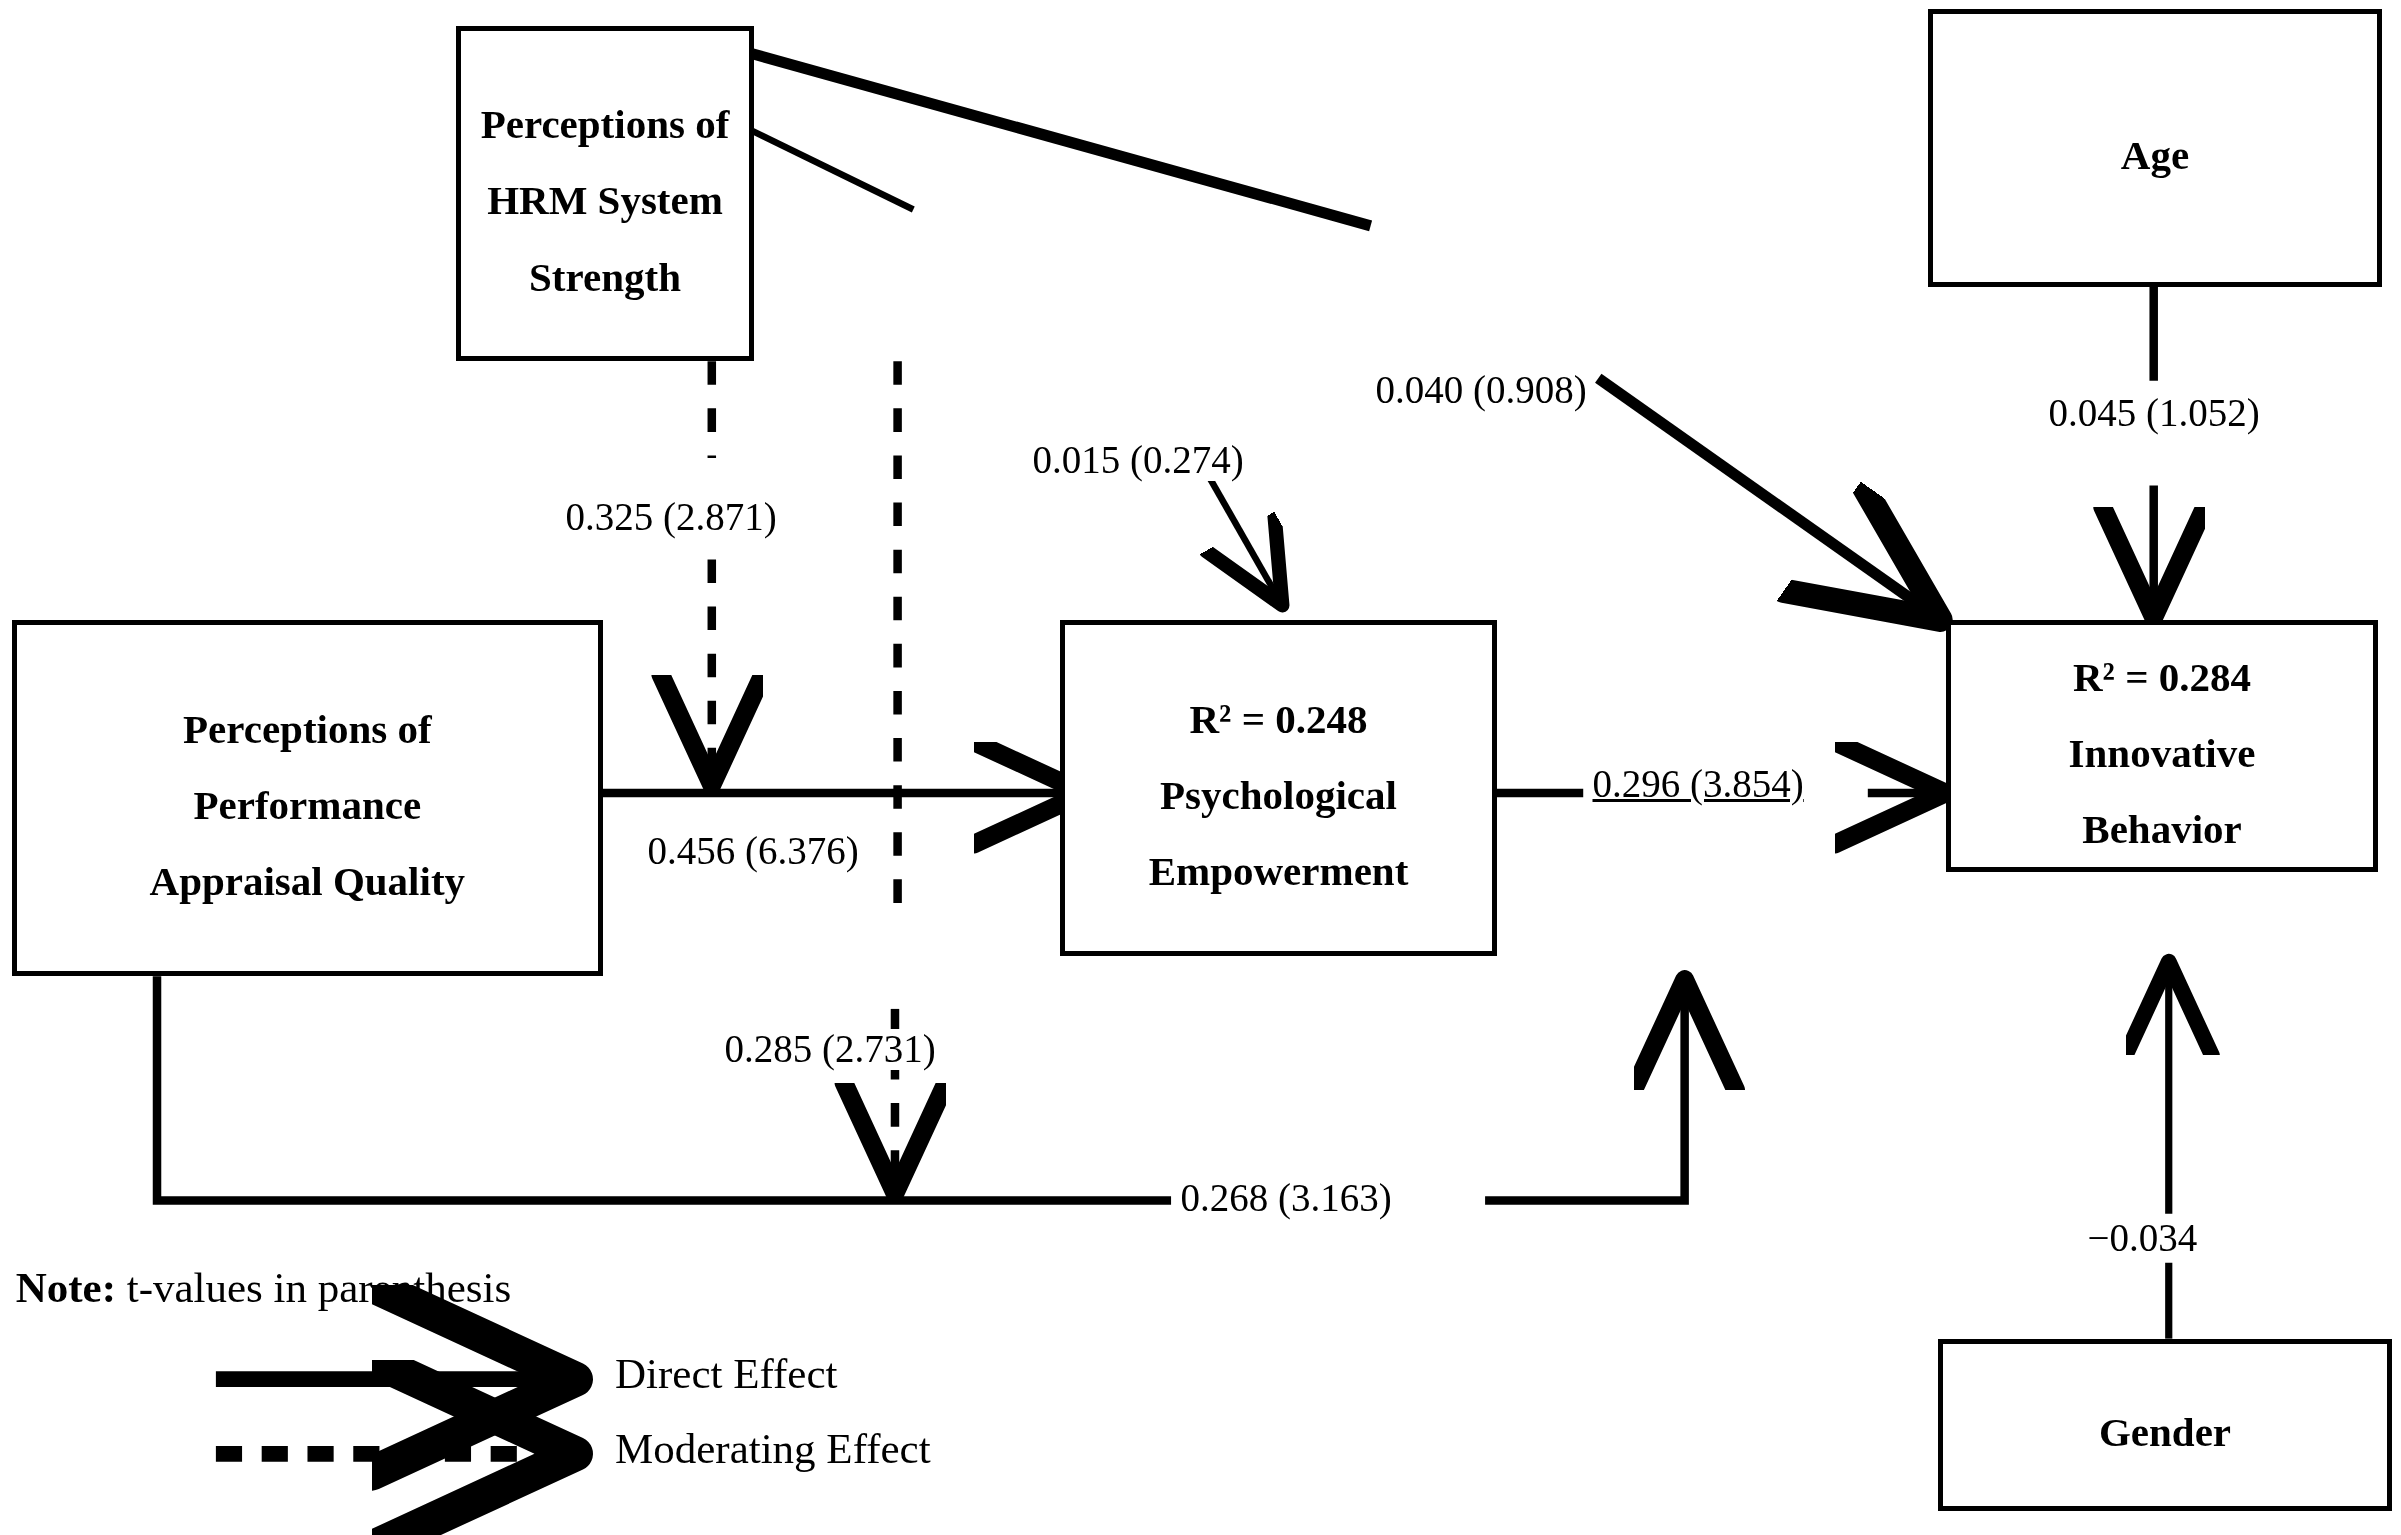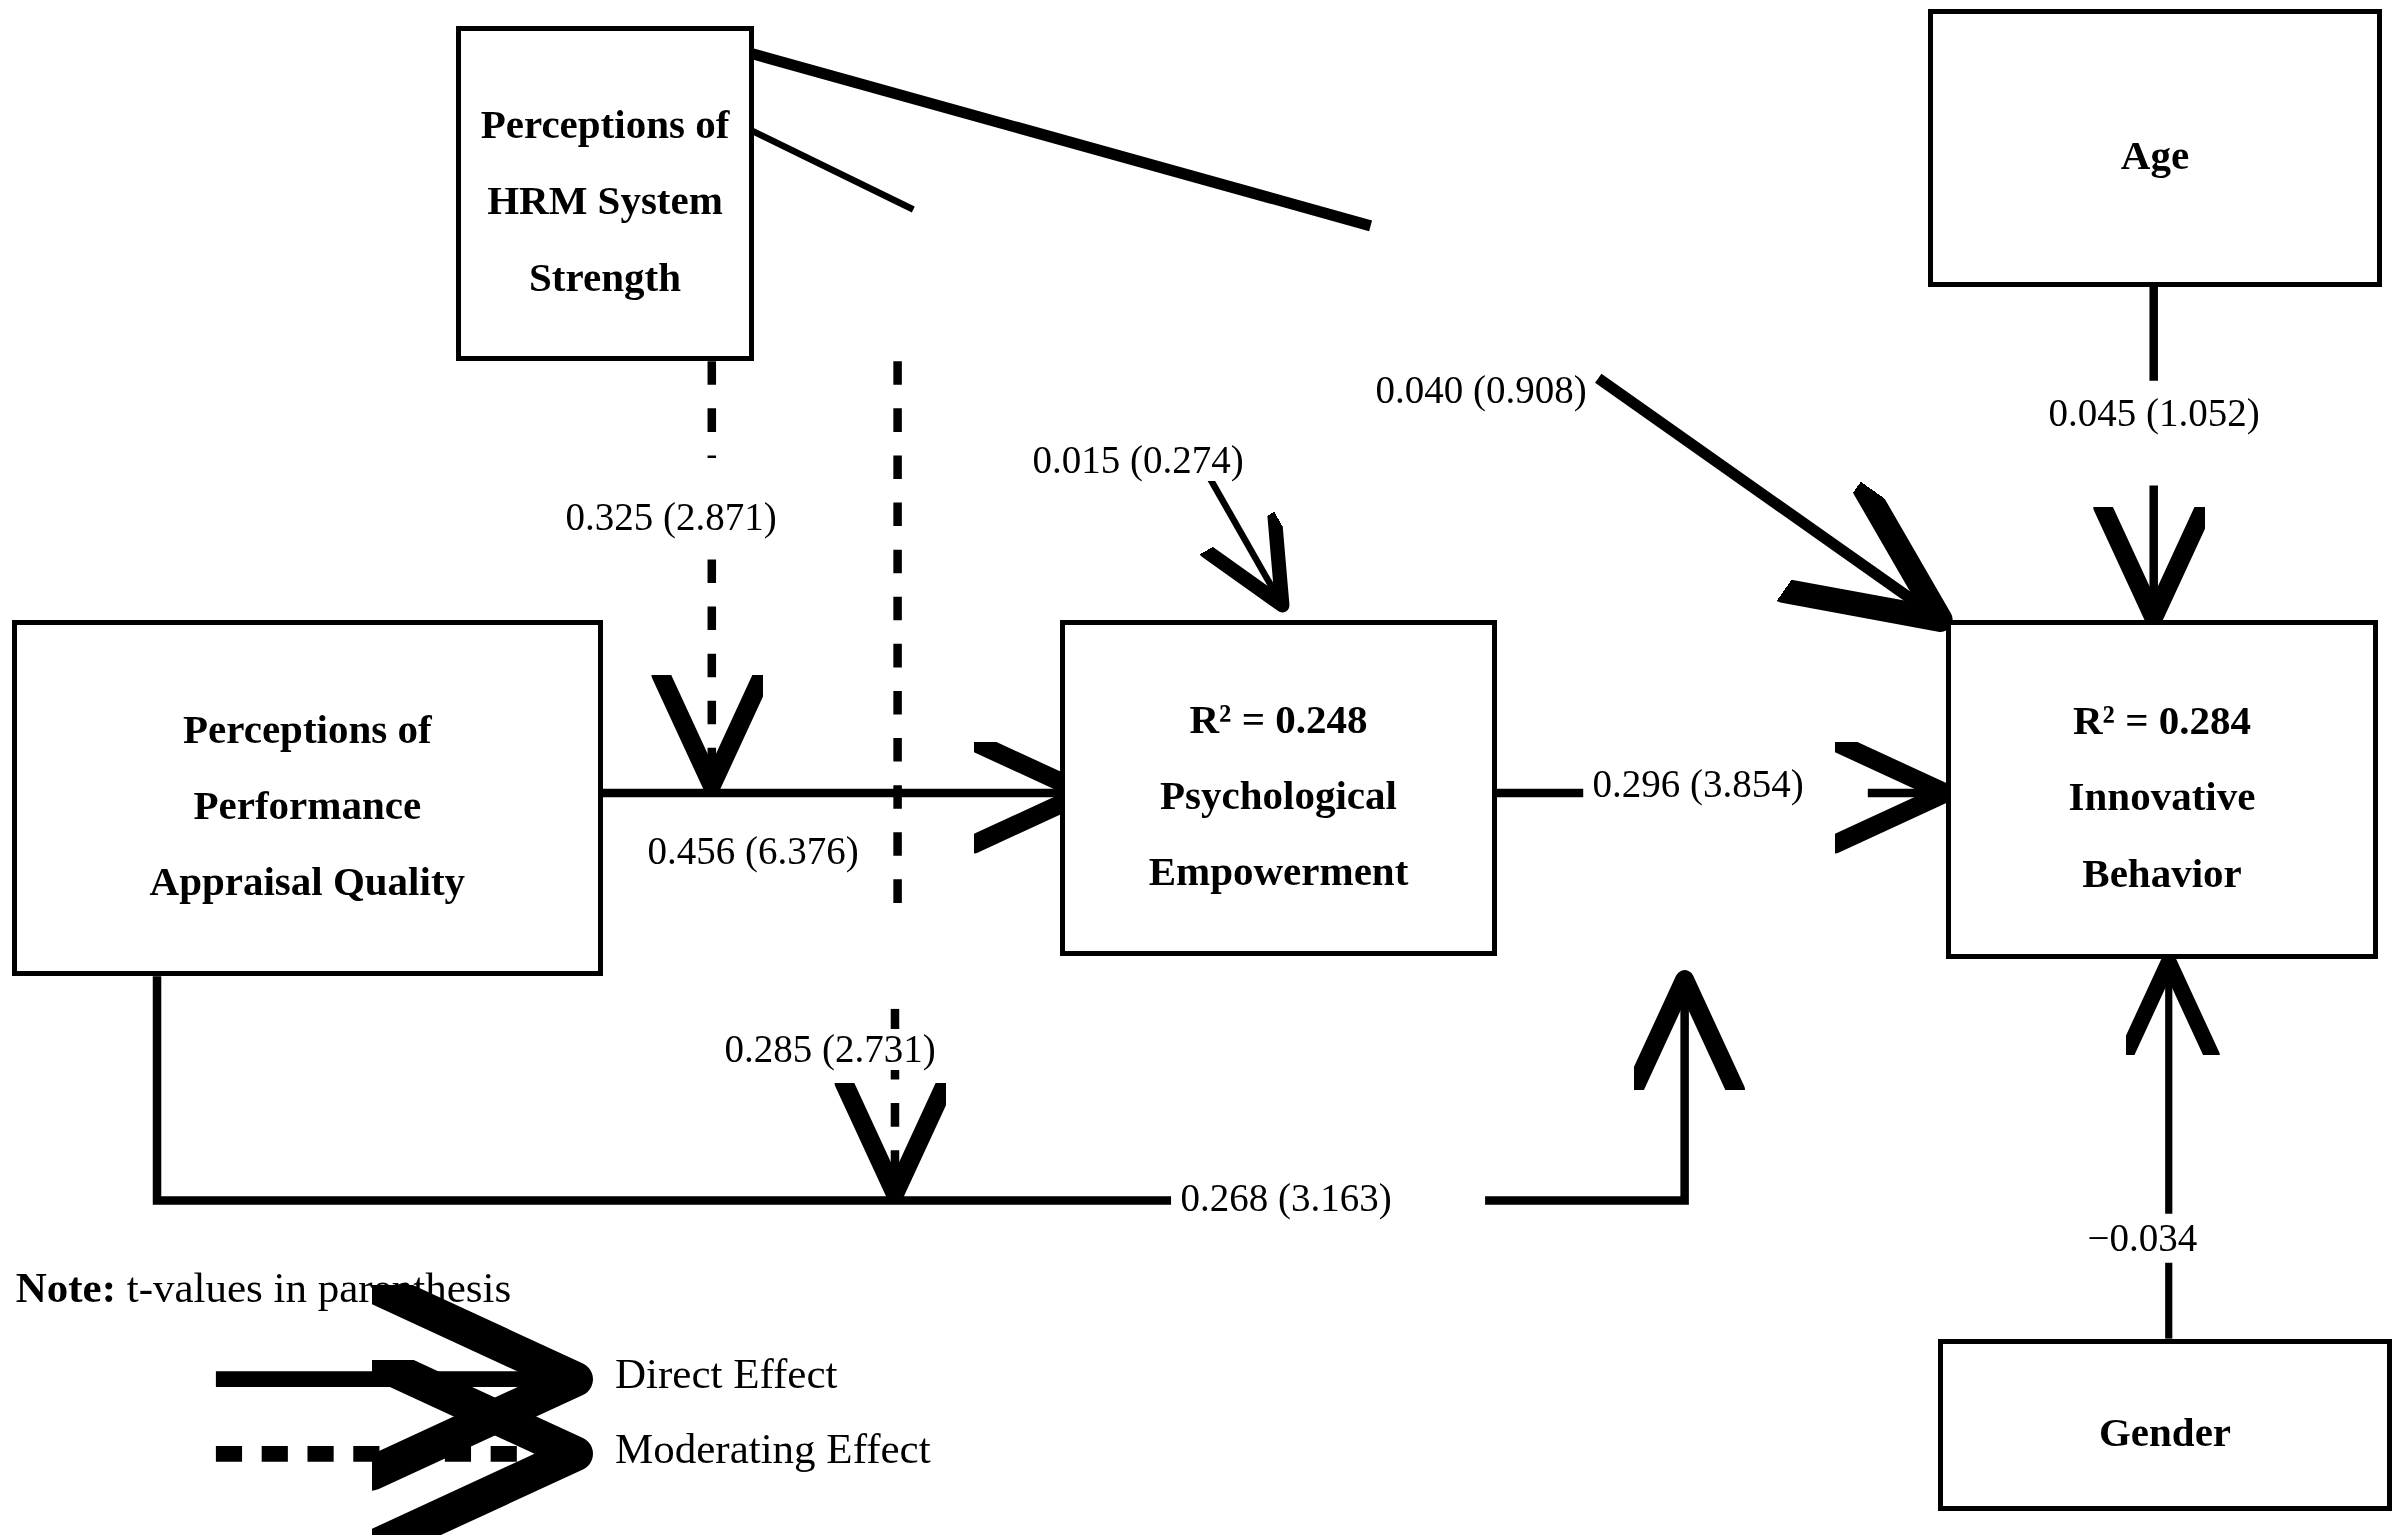--- a/index.html
+++ b/index.html
@@ -142,21 +142,21 @@
     <span class="ln">Performance</span>
     <span class="ln">Appraisal Quality</span>
   </div>
 
   <div class="node" style="left:1060px;top:620px;width:437px;height:336px;">
     <span class="ln">R² = 0.248</span>
     <span class="ln">Psychological</span>
     <span class="ln">Empowerment</span>
   </div>
 
-  <div class="node" style="left:1946px;top:620px;width:432px;height:339px;">
+  <div class="node" style="left:1946px;top:620px;width:432px;height:252px;">
     <span class="ln">R² = 0.284</span>
     <span class="ln">Innovative</span>
     <span class="ln">Behavior</span>
   </div>
 
   <div class="node" style="left:1928px;top:9.2px;width:454px;height:278px;">
     <span class="ln">Age</span>
   </div>
 
   <div class="node" style="left:1938px;top:1339px;width:454px;height:172px;">
@@ -166,21 +166,21 @@
   <div class="pathlabel" style="left:559px;top:497px;">0.325 (2.871)</div>
 
   <div class="pathlabel" style="left:1026px;top:440px;">0.015 (0.274)</div>
 
   <div class="pathlabel" style="left:1369px;top:370px;">0.040 (0.908)</div>
 
   <div class="pathlabel" style="left:2042px;top:393px;">0.045 (1.052)</div>
 
   <div class="pathlabel" style="left:641px;top:831px;">0.456 (6.376)</div>
 
-  <div class="pathlabel" style="left:1586px;top:764px;">0.296 (3.854)</div>
+  <div class="pathlabel" style="left:1586px;top:764px;text-decoration:underline;">0.296 (3.854)</div>
 
   <div class="pathlabel" style="left:718px;top:1029px;">0.285 (2.731)</div>
 
   <div class="pathlabel" style="left:1174px;top:1178px;">0.268 (3.163)</div>
 
   <div class="pathlabel" style="left:2081px;top:1218px;">−0.034</div>
 
   <div class="legend-note" style="left:15.7px;top:1263px;">
     <b>Note:</b><span> t-values in parenthesis</span>
   </div>

